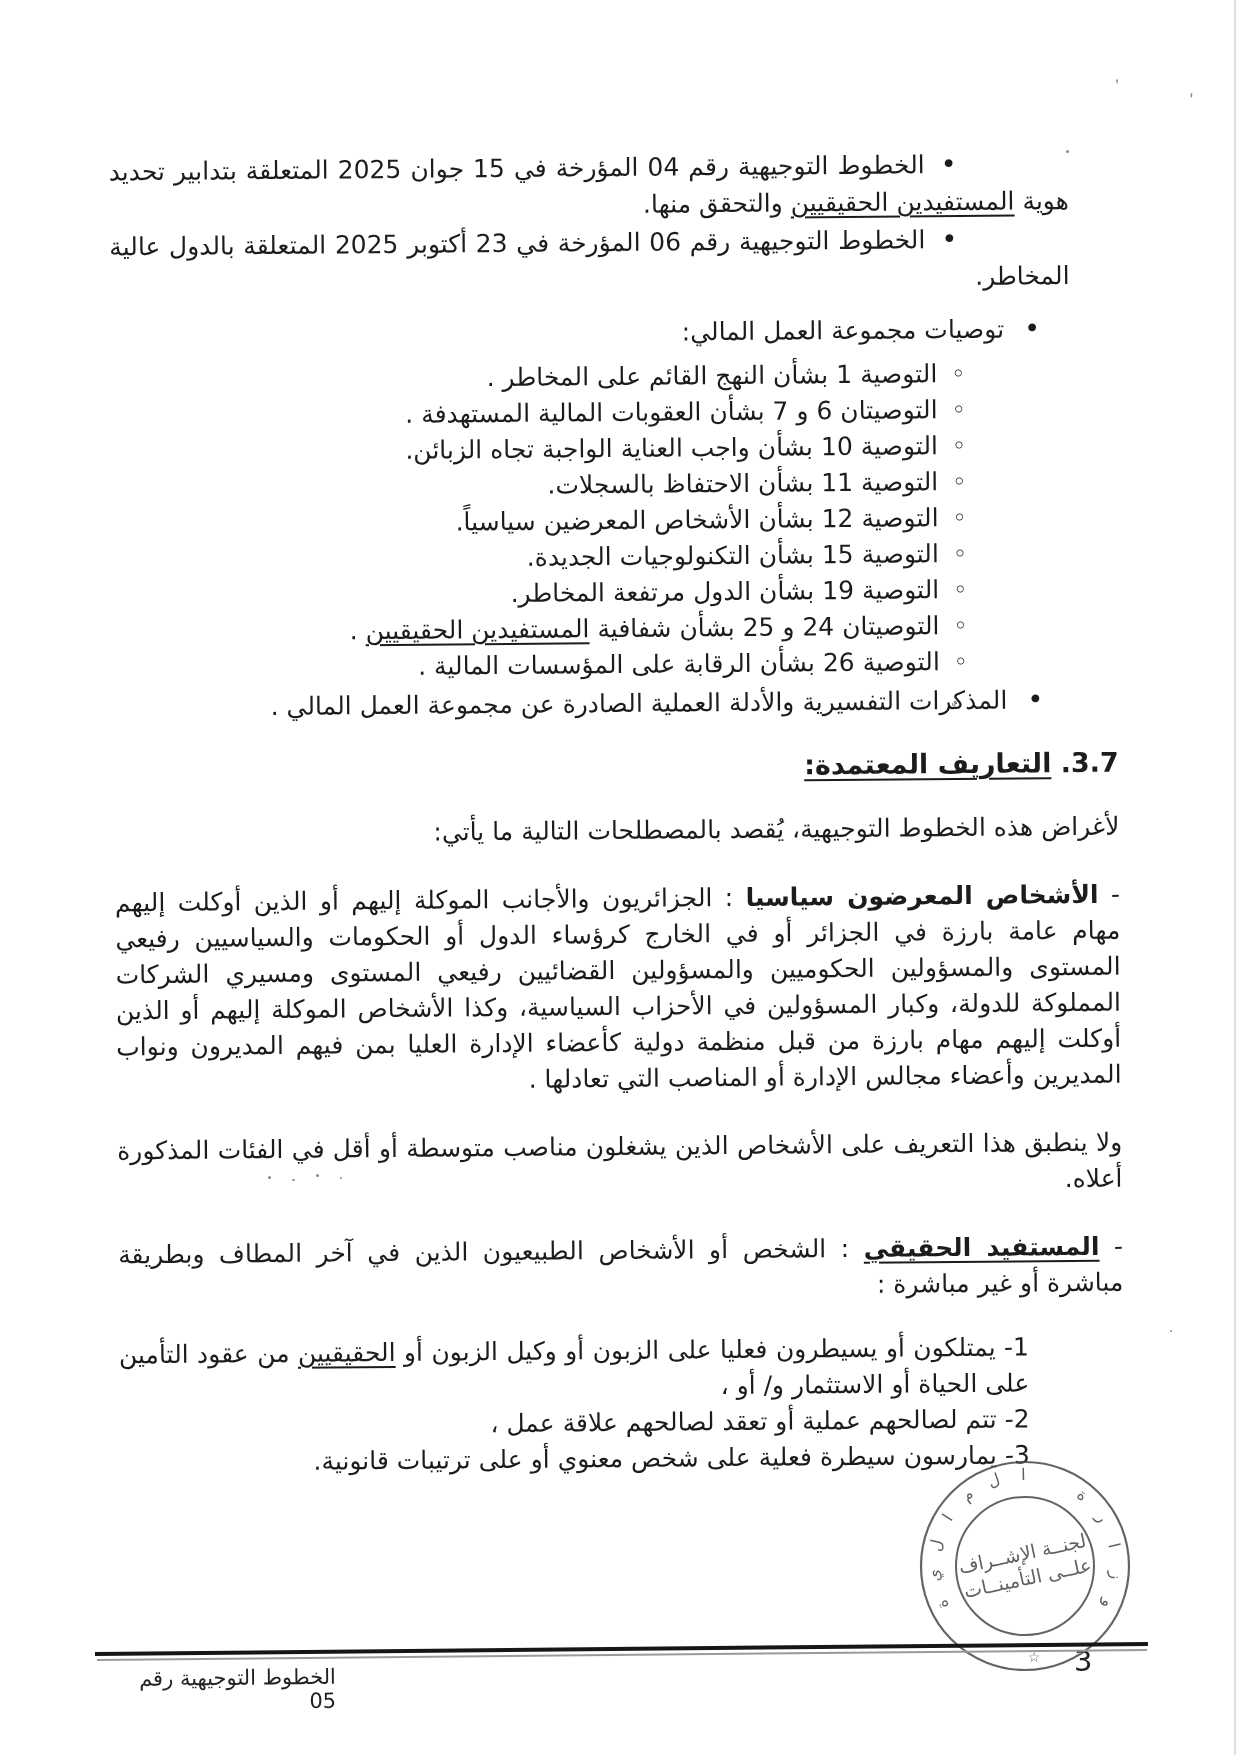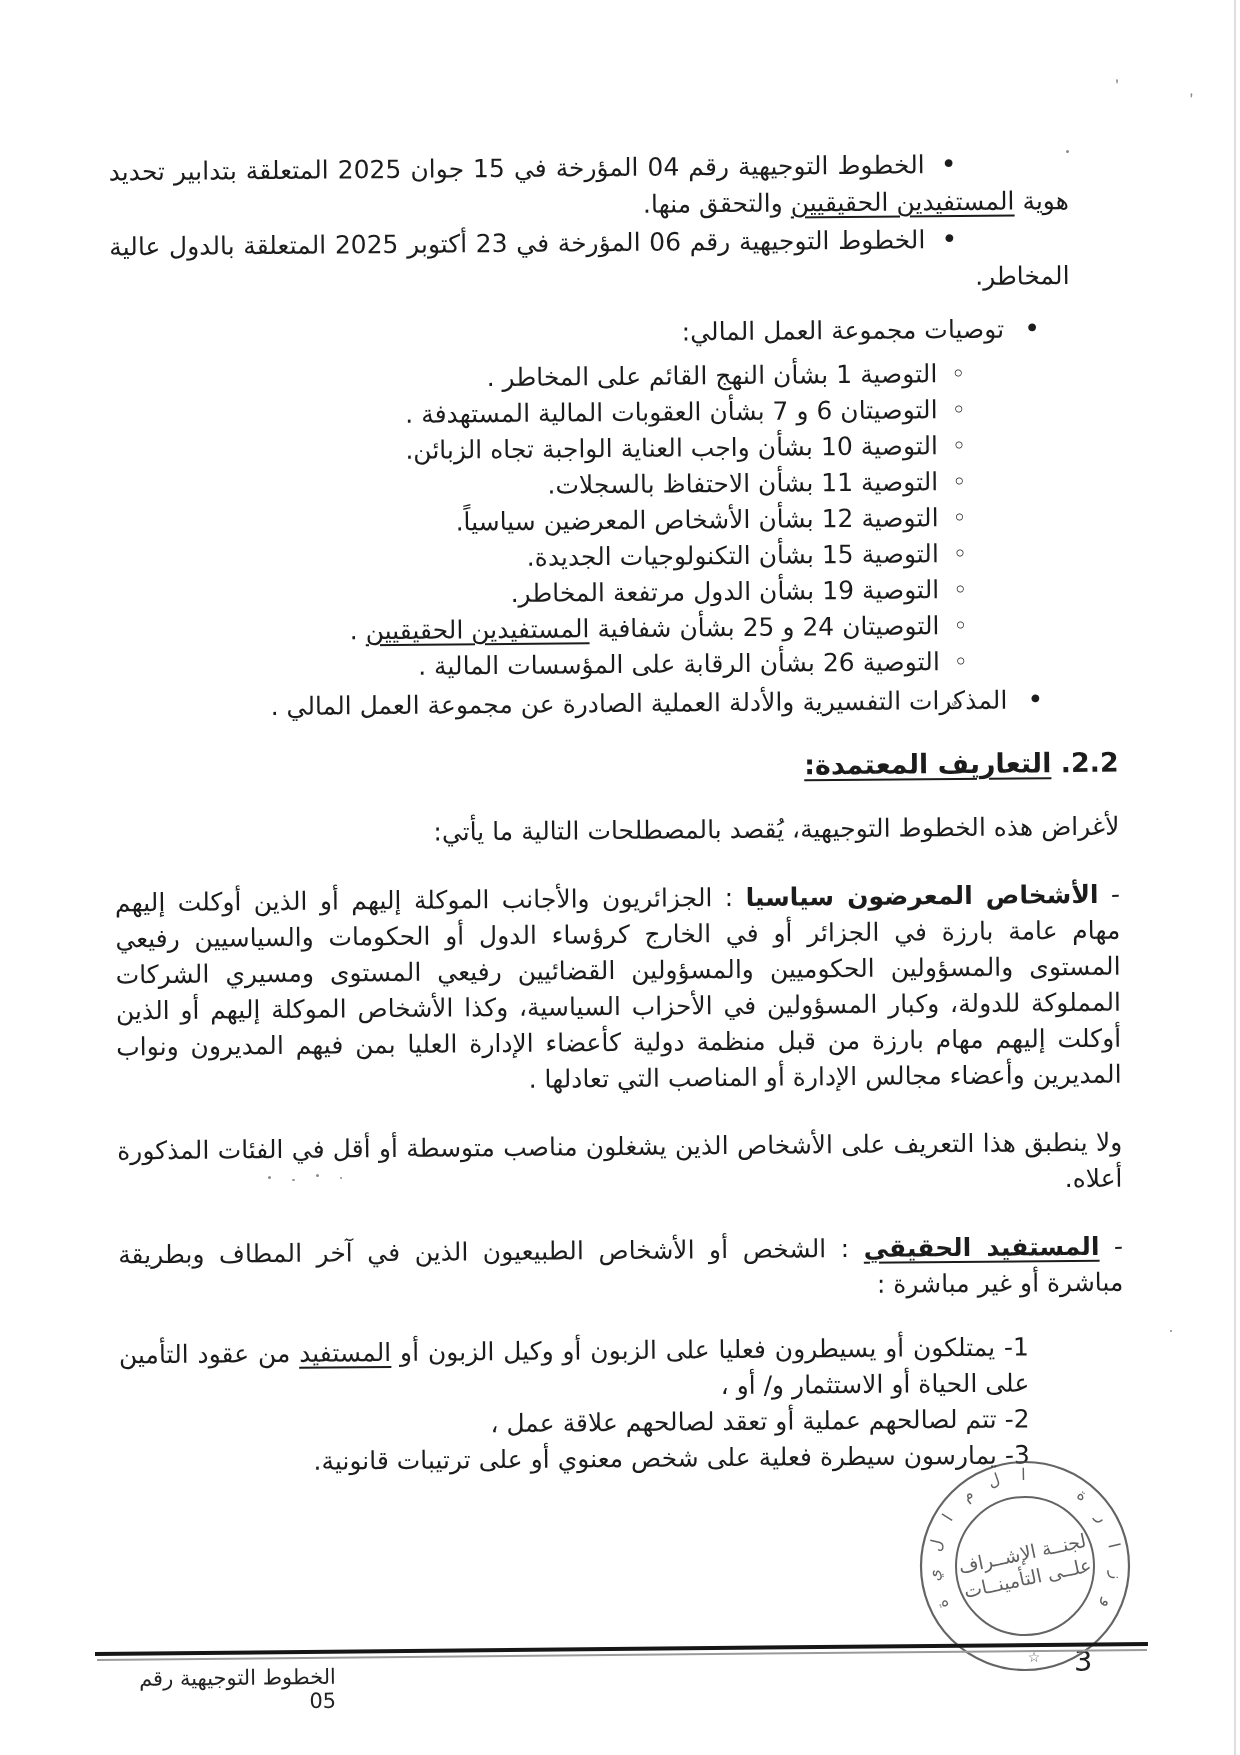--- a/index.html
+++ b/index.html
@@ -82,39 +82,39 @@
       <div class="para sub">
         <span class="mkC">◦</span><span>التوصية 26 بشأن الرقابة على المؤسسات المالية .</span>
       </div>
     </div>
 
     <div class="para memos">
       <span class="mkB">•</span><span>المذكرات التفسيرية والأدلة العملية الصادرة عن مجموعة العمل المالي .</span>
     </div>
 
     <div class="heading">
-      <span>2.2.</span>
+      <span>3.7.</span>
       <span class="ul">التعاريف المعتمدة:</span>
     </div>
 
     <div class="para intro">لأغراض هذه الخطوط التوجيهية، يُقصد بالمصطلحات التالية ما يأتي:</div>
 
     <div class="para def">
       <span>- </span><span class="b">الأشخاص المعرضون سياسيا</span><span> : </span><span>الجزائريون والأجانب الموكلة إليهم أو الذين أوكلت إليهم مهام عامة بارزة في الجزائر أو في الخارج كرؤساء الدول أو الحكومات والسياسيين رفيعي المستوى والمسؤولين الحكوميين والمسؤولين القضائيين رفيعي المستوى ومسيري الشركات المملوكة للدولة، وكبار المسؤولين في الأحزاب السياسية، وكذا الأشخاص الموكلة إليهم أو الذين أوكلت إليهم مهام بارزة من قبل منظمة دولية كأعضاء الإدارة العليا بمن فيهم المديرون ونواب المديرين وأعضاء مجالس الإدارة أو المناصب التي تعادلها .</span>
     </div>
 
     <div class="para def">ولا ينطبق هذا التعريف على الأشخاص الذين يشغلون مناصب متوسطة أو أقل في الفئات المذكورة أعلاه.</div>
 
     <div class="para def">
       <span>- </span><span class="b ul">المستفيد الحقيقي</span><span> : </span><span>الشخص أو الأشخاص الطبيعيون الذين في آخر المطاف وبطريقة مباشرة أو غير مباشرة : </span>
     </div>
 
     <div class="owners">
       <div class="para num">
-        <span>1- يمتلكون أو يسيطرون فعليا على الزبون أو وكيل الزبون أو </span><span class="ul">المستفيد</span><span> من عقود التأمين على الحياة أو الاستثمار و/ أو ،</span>
+        <span>1- يمتلكون أو يسيطرون فعليا على الزبون أو وكيل الزبون أو </span><span class="ul">الحقيقيين</span><span> من عقود التأمين على الحياة أو الاستثمار و/ أو ،</span>
       </div>
       <div class="para num">2- تتم لصالحهم عملية أو تعقد لصالحهم علاقة عمل ،</div>
       <div class="para num">3- يمارسون سيطرة فعلية على شخص معنوي أو على ترتيبات قانونية.</div>
     </div>
 
   </div>
 
   <svg id="stamp" viewBox="0 0 216 216">
     <circle cx="107" cy="107" r="104" fill="none" stroke="#4a4a4a" stroke-width="2.2"></circle>
     <circle cx="107" cy="107" r="69" fill="none" stroke="#4a4a4a" stroke-width="2"></circle>

